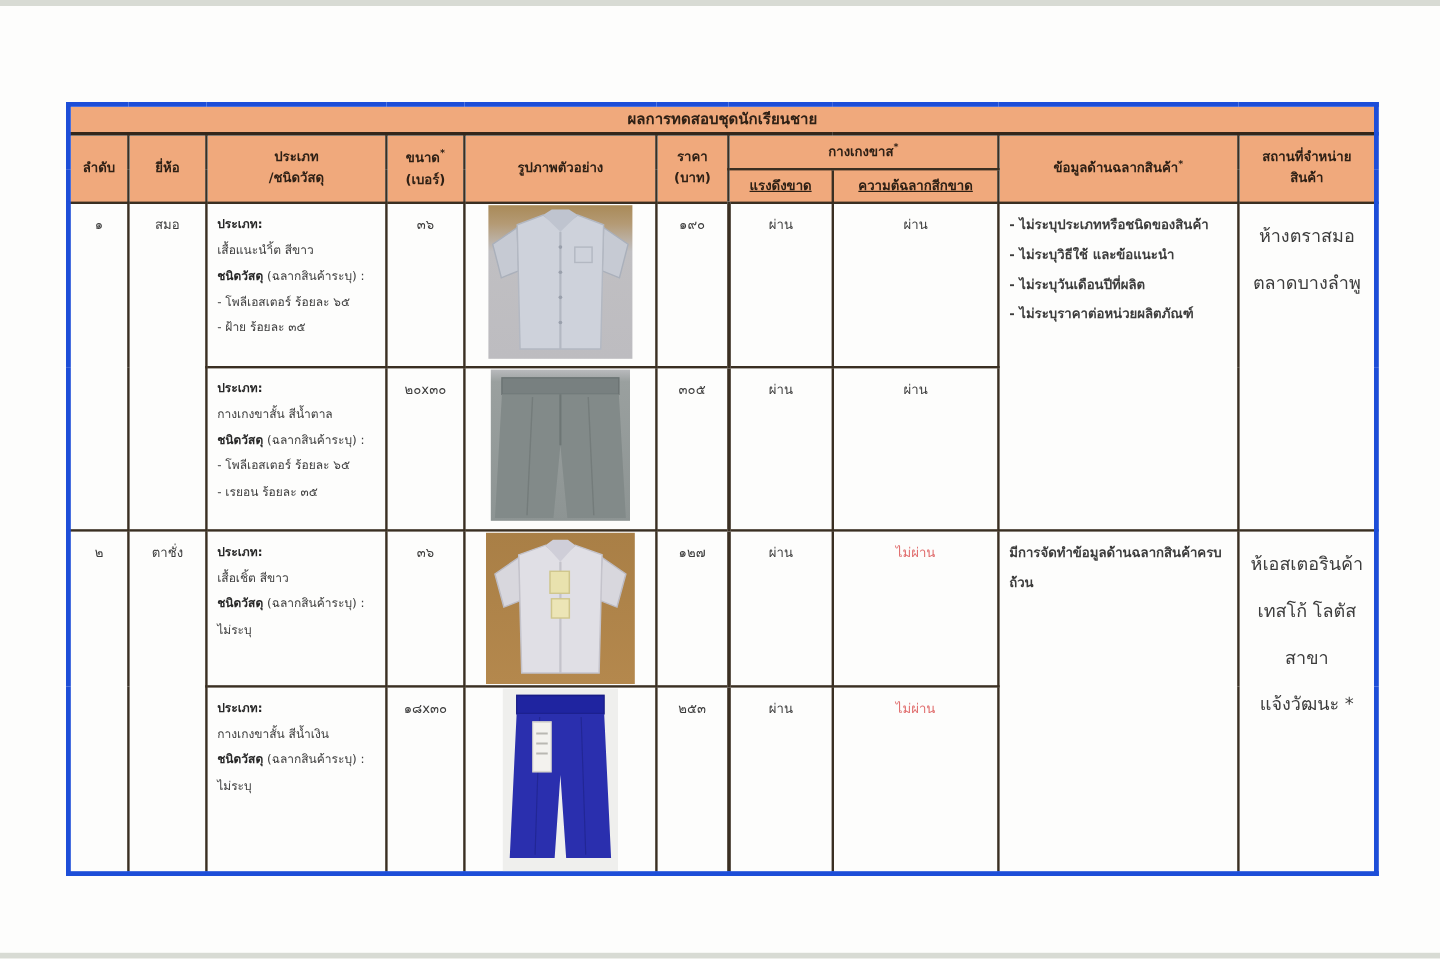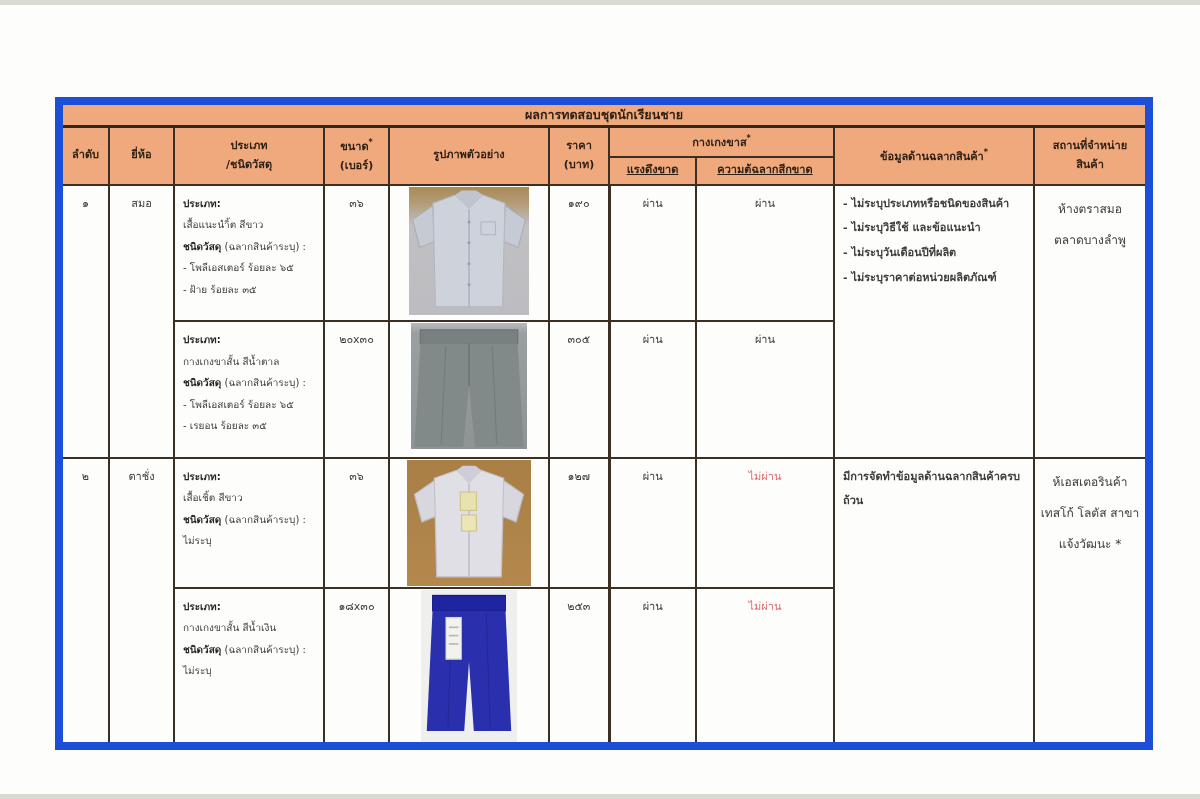--- a/index.html
+++ b/index.html
@@ -1,22 +1,22 @@
 <!DOCTYPE html>
 <html><head>
 <meta charset="utf-8">
 <style>
   * { margin:0; padding:0; box-sizing:border-box; }
   html,body { width:1200px; height:799px; background:#ffffff; font-family:"DejaVu Sans","Liberation Sans",sans-serif; }
   .page { position:relative; width:1200px; height:799px; background:#fdfdfc; overflow:hidden; }
   .page::before, .page::after { content:""; position:absolute; left:0; right:0; height:5px; background:#b9c0b2; opacity:.55; }
   .page::before { top:0; } .page::after { bottom:0; }
 
-  table.report { position:absolute; left:55px; top:97px; border-collapse:collapse; table-layout:fixed;
-                 width:1090px; border:8px solid #1d4ed8; color:#3c3c3c; }
+  table.report { position:absolute; left:55px; top:85px; border-collapse:collapse; table-layout:fixed;
+                 width:1090px; border:4px solid #1d4ed8; color:#3c3c3c; }
   col.c-no{width:50px;} col.c-brand{width:65px;} col.c-type{width:150px;} col.c-size{width:65px;}
   col.c-img{width:160px;} col.c-price{width:60px;} col.c-tens{width:87px;} col.c-tear{width:138px;}
   col.c-label{width:200px;} col.c-place{width:115px;}
 
   td, th { border:2px solid #3a2f22; vertical-align:top; overflow:hidden; }
   th { font-weight:bold; color:#2e2015; }
 
   .band { background:#f0a97c; }
   tr.title-row th { height:24px; text-align:center; vertical-align:middle; font-size:12.5px; border-bottom:3px solid #33261a; }
   tr.head-1 th, tr.head-2 th { text-align:center; vertical-align:middle; font-size:11px; line-height:1.7; }
@@ -25,21 +25,21 @@
   sup.fn { font-size:8px; vertical-align:super; }
 
   td.c-center { text-align:center; vertical-align:top; font-size:11px; padding-top:8px; }
   td.type-cell { font-size:10px; line-height:2.15; padding:7px 6px 20px 8px;margin-left:28px; }
   .b { font-weight:bold; color:#262626; }
   td.res { text-align:center; padding-top:8px; font-size:11px; }
   td.res-tens { border-left:3px solid #3a2f22; }
   .fail { color:#e06c6c; }
 
   td.label-cell { font-size:11px; line-height:2.25; padding:6px 6px 4px 8px;font-weight:bold; }
-  td.place-cell { font-size:12px; line-height:2.6; padding-top:8px; text-align:center; }
+  td.place-cell { font-size:15px; line-height:2.6; padding-top:8px; text-align:center; }
 
   td.photo-cell { padding:0; vertical-align:top; }
   .photo { position:relative; margin:1px auto 0 auto; overflow:hidden; }
   .photo svg { position:absolute; inset:0; width:100%; height:100%; }
 
   .ph-1a { width:120px; height:128px; background:linear-gradient(180deg,#a98a58 0%, #b49a74 12%, #c0bfc2 30%, #bdbcc0 100%); }
   .ph-1b { width:116px; height:126px; background:linear-gradient(180deg,#b9babd 0%, #9aa09f 8%, #8d9493 100%); }
   .ph-2a { width:124px; height:126px; background:linear-gradient(180deg,#a97f46 0%, #b4884d 100%); }
   .ph-2b { width:96px;  height:152px; background:#efefed; }
 </style>

